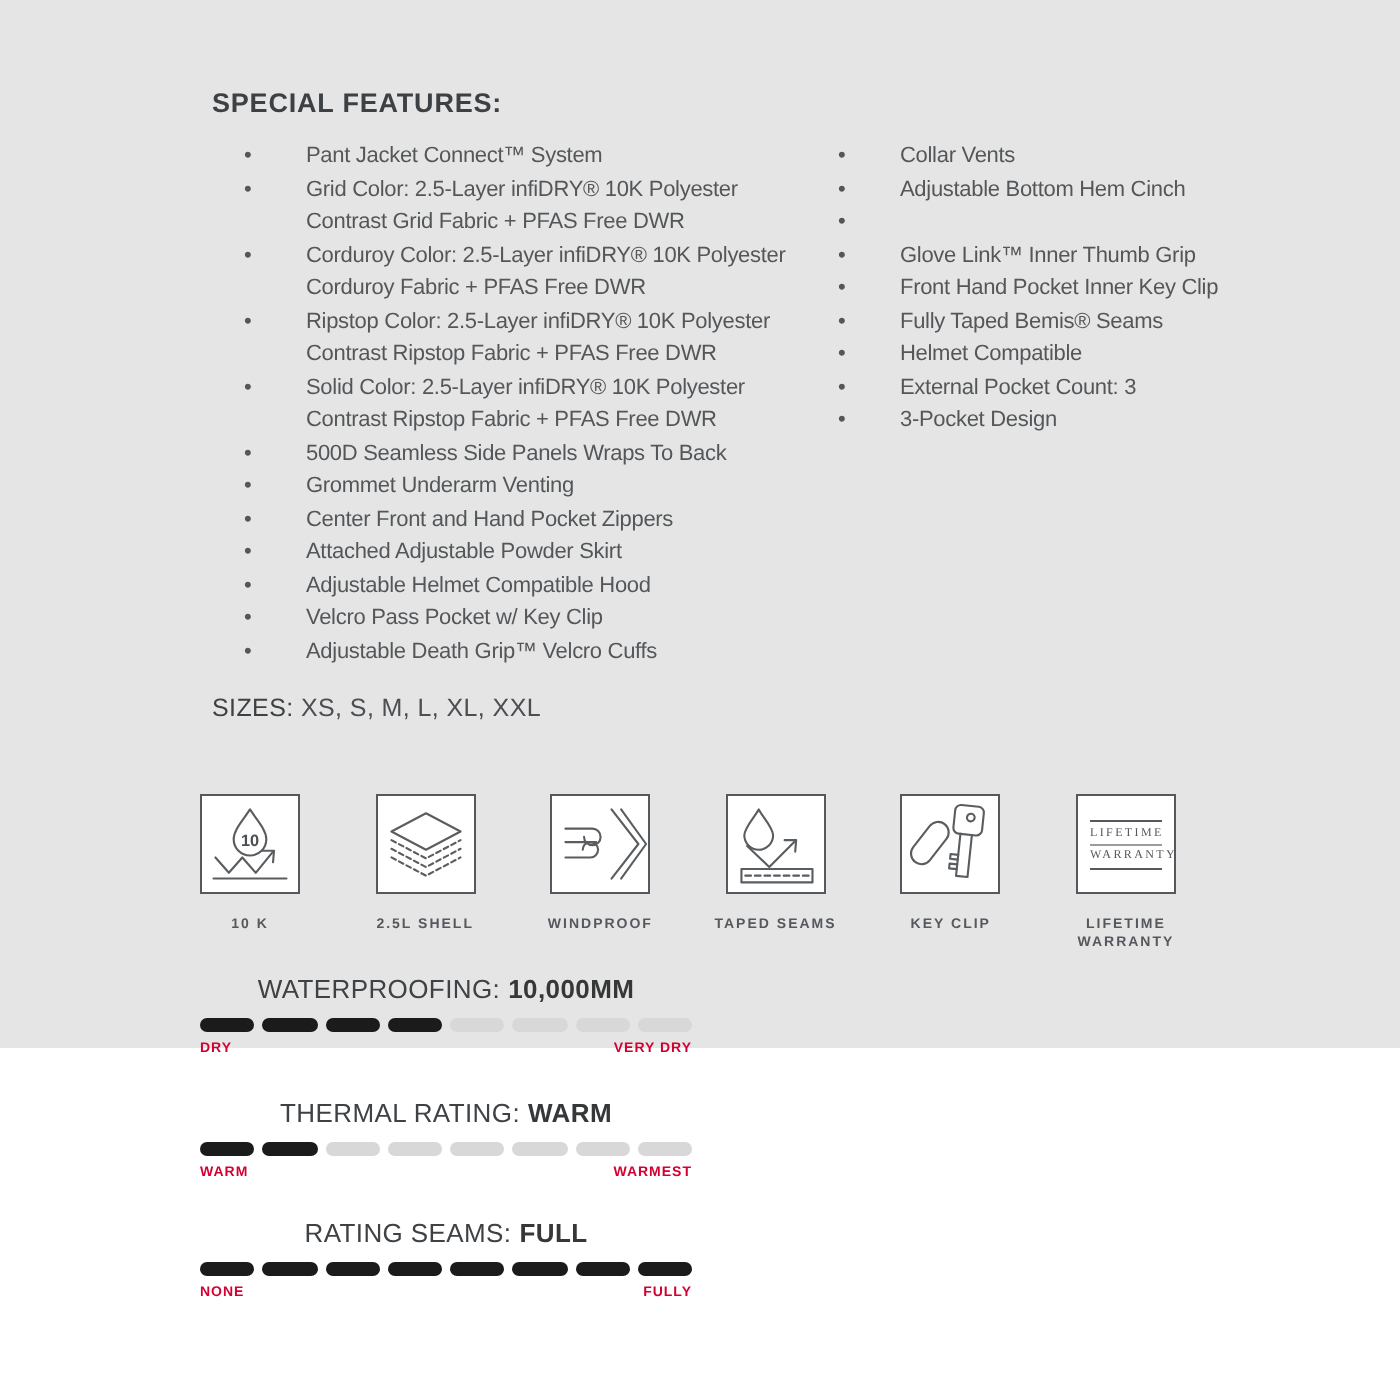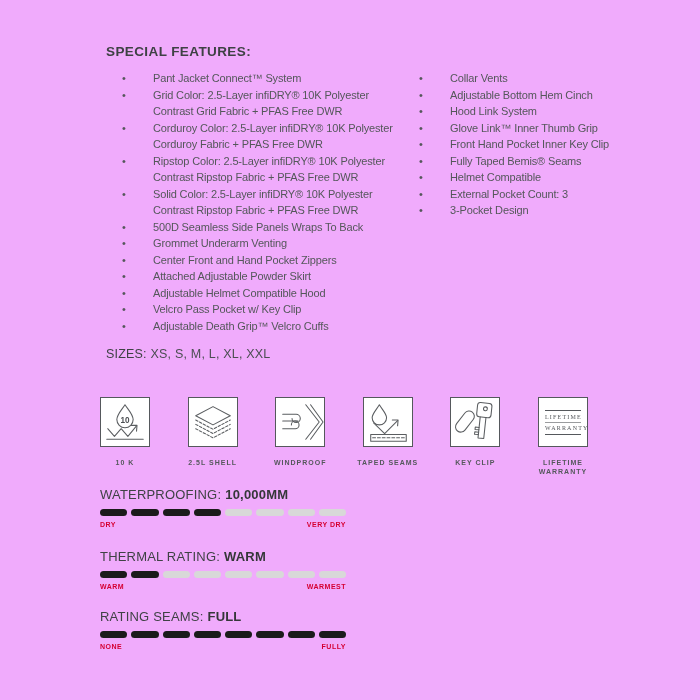--- a/index.html
+++ b/index.html
@@ -1,17 +1,17 @@
 <!DOCTYPE html>
 <html><head>
 <meta charset="utf-8">
 <style>
   html,body{margin:0;padding:0;background:#ffffff;width:700px;height:700px;overflow:hidden;
     font-family:"Liberation Sans",sans-serif;-webkit-font-smoothing:antialiased;}
-  #panel{position:relative;width:700px;height:700px;background:#f0abfc;}
+  #panel{position:relative;width:700px;height:524px;background:#e5e5e5;}
 
   
   #features{position:absolute;top:44px;left:106px;width:506px;}
   #features h2{margin:0;font-size:13.5px;font-weight:bold;letter-spacing:.4px;color:#3e4144;}
   .cols{position:relative;margin-top:11px;}
   ul.feature-list{list-style:none;margin:0;padding:0;}
   #col-left{position:absolute;left:0;top:0;width:290px;}
   #col-right{position:absolute;left:297px;top:0;width:209px;}
   ul.feature-list li{display:flex;font-size:11px;line-height:16.5px;color:#54575a;letter-spacing:-0.15px;}
   ul.feature-list .blt{flex:0 0 12px;padding-left:16px;color:#54575a;}
@@ -30,21 +30,21 @@
     text-align:center;font-size:7px;font-weight:bold;letter-spacing:1px;color:#55585c;line-height:9px;}
   .icon-label.narrow{width:58px;}
   .badge{margin:12px auto 0;width:36px;border-top:1px solid #55585c;border-bottom:1px solid #55585c;padding:2px 0;}
   .badge .bline{font-family:"Liberation Serif",serif;font-size:6px;letter-spacing:1.2px;
     text-align:center;line-height:8px;color:#55585c;}
   .badge .bline:first-child{border-bottom:.5px solid #9a9c9e;padding-bottom:1px;margin-bottom:1px;}
 
   
   .rating{position:absolute;left:100px;width:246px;}
   #rating-0{top:488px;} #rating-1{top:550px;} #rating-2{top:610px;}
-  .rating h3{margin:0 0 7px 0;font-size:13px;line-height:14px;font-weight:400;color:#3f4245;letter-spacing:.2px;}
+  .rating h3{margin:0 0 7px 0;font-size:13px;line-height:14px;font-weight:400;color:#3f4245;letter-spacing:.2px;text-align:center;}
   .rating h3 strong{font-weight:bold;margin-left:4px;color:#353739;}
   .bar{display:flex;gap:4px;height:7px;}
   .seg{flex:1;height:7px;border-radius:3.5px;background:#d8d8d8;}
   .seg.fill{background:#1b1b1b;}
   .scale{display:flex;justify-content:space-between;margin-top:5px;
     font-size:7px;font-weight:bold;letter-spacing:.5px;color:#d50032;}
 
   svg .st{stroke:#5a5d60;fill:none;stroke-width:1.1;stroke-linecap:round;stroke-linejoin:round;}
   svg text{fill:#4b4e52;}
 </style>
@@ -110,21 +110,20 @@
           <li>
             <span class="blt">•</span>
             <span class="ftx">Collar Vents</span>
           </li>
           <li>
             <span class="blt">•</span>
             <span class="ftx">Adjustable Bottom Hem Cinch</span>
           </li>
           <li>
             <span class="blt">•</span>
-            <span class="ftx">Hood Link System</span>
           </li>
           <li>
             <span class="blt">•</span>
             <span class="ftx">Glove Link™ Inner Thumb Grip</span>
           </li>
           <li>
             <span class="blt">•</span>
             <span class="ftx">Front Hand Pocket Inner Key Clip</span>
           </li>
           <li>

